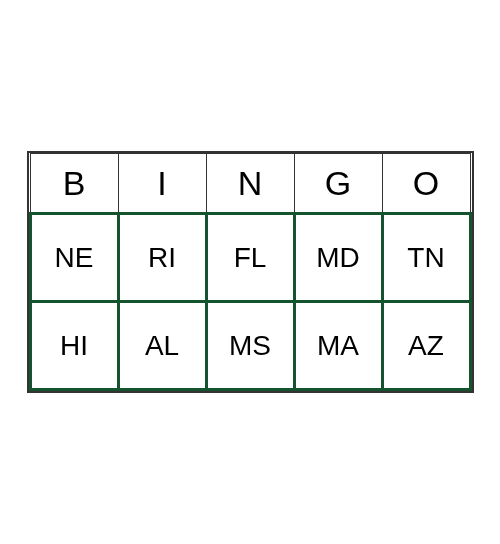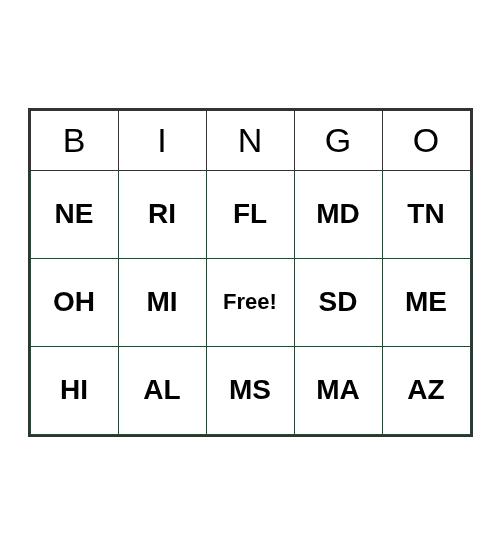--- a/index.html
+++ b/index.html
@@ -22,27 +22,27 @@
       border: 2px solid #333;
       display: inline-block;
     }
 
     .bingo-table {
       border-collapse: collapse;
     }
 
     .bingo-table td,
     .bingo-table th {
-      border: 1px solid #14532d;
+      border: 3px solid #14532d;
       width: 88px;
       height: 88px;
       text-align: center;
       vertical-align: middle;
       font-size: 28px;
-      font-weight: bold;
+      font-weight: normal;
     }
 
     .bingo-table .header-row th {
       height: 60px;
       font-size: 34px;
       font-weight: normal;
       border: 1px solid #333;
     }
 
     .free-cell {
@@ -65,27 +65,20 @@
     </thead>
     <tbody>
       <tr>
         <td>NE</td>
         <td>RI</td>
         <td>FL</td>
         <td>MD</td>
         <td>TN</td>
       </tr>
       <tr>
-        <td>OH</td>
-        <td>MI</td>
-        <td class="free-cell">Free!</td>
-        <td>SD</td>
-        <td>ME</td>
-      </tr>
-      <tr>
         <td>HI</td>
         <td>AL</td>
         <td>MS</td>
         <td>MA</td>
         <td>AZ</td>
       </tr>
     </tbody>
   </table>
 </div>
 

